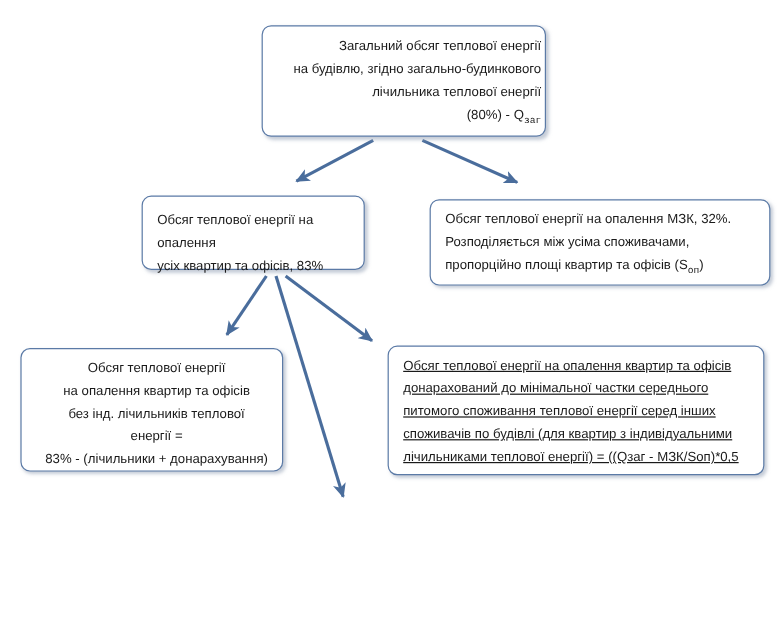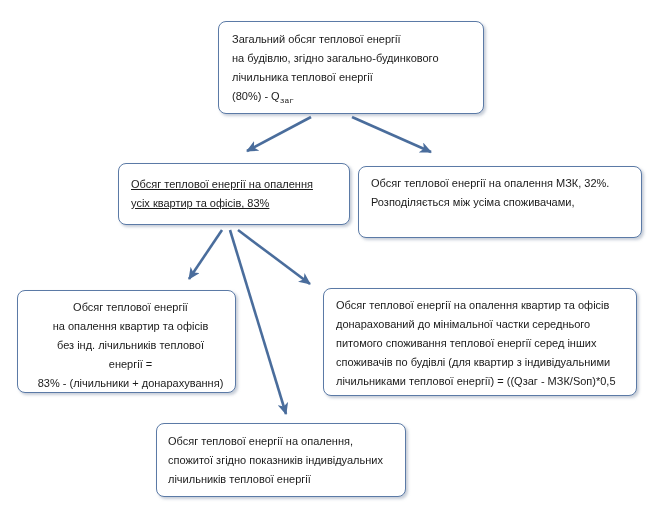--- a/index.html
+++ b/index.html
@@ -33,25 +33,25 @@
     line-height: 19px;
   }
   .box-text {
     white-space: pre-line;
   }
   .node sub {
     font-size: 8px;
     line-height: 0;
     font-family: Liberation Mono, monospace;
   }
-  .node-total       { left: 218px; top: 21px;  width: 266px; height: 93px;  padding: 8px 3px 0 13px; }
-  .node-apartments  { left: 118px; top: 163px; width: 232px; height: 62px;  padding: 11px 3px 0 12px; text-decoration: underline; }
+  .node-total       { left: 218px; top: 21px;  width: 237px; height: 93px;  padding: 8px 3px 0 13px; text-align: right; }
+  .node-apartments  { left: 118px; top: 163px; width: 186px; height: 62px;  padding: 11px 3px 0 12px; }
   .node-mzk         { left: 358px; top: 166px; width: 284px; height: 72px;  padding: 7px 3px 0 12px; }
   .node-no-meters   { left: 17px;  top: 290px; width: 219px; height: 103px; padding: 7px 2px 0 10px; text-align: center; }
-  .node-surcharged  { left: 323px; top: 288px; width: 314px; height: 108px; padding: 7px 3px 0 12px; }
+  .node-surcharged  { left: 323px; top: 288px; width: 314px; height: 108px; padding: 7px 3px 0 12px; text-decoration: underline; }
   .node-individual  { left: 156px; top: 423px; width: 250px; height: 74px;  padding: 8px 2px 0 11px; }
 </style>
 </head>
 <body>
 
 <div class="canvas">
 
   <svg class="arrow-layer" width="650" height="520" viewBox="0 0 650 520" xmlns="http://www.w3.org/2000/svg">
     <defs>
       <marker id="ah" markerUnits="userSpaceOnUse" markerWidth="13" markerHeight="11" refX="11" refY="5.5" orient="auto">
@@ -73,37 +73,33 @@
   </div>
 
   <div class="node node-apartments">
     <div class="box-text">Обсяг теплової енергії на опалення
 усіх квартир та офісів, 83%</div>
   </div>
 
   <div class="node node-mzk">
     <div class="box-text">Обсяг теплової енергії на опалення МЗК, 32%.
 Розподіляється між усіма споживачами,</div>
+    <div class="box-text"><span>пропорційно площі квартир та офісів (S</span><sub>оп</sub><span>)</span></div>
   </div>
 
   <div class="node node-no-meters">
     <div class="box-text">Обсяг теплової енергії
 на опалення квартир та офісів
 без інд. лічильників теплової
 енергії =
 83% - (лічильники + донарахування)</div>
   </div>
 
   <div class="node node-surcharged">
     <div class="box-text">Обсяг теплової енергії на опалення квартир та офісів
 донарахований до мінімальної частки середнього
 питомого споживання теплової енергії серед інших
 споживачів по будівлі (для квартир з індивідуальними
 лічильниками теплової енергії) = ((Qзаг - МЗК/Sоп)*0,5</div>
   </div>
 
-  <div class="node node-individual">
-    <div class="box-text">Обсяг теплової енергії на опалення,
-спожитої згідно показників індивідуальних
-лічильників теплової енергії</div>
-  </div>
 
 </div>
 
 </body></html>

